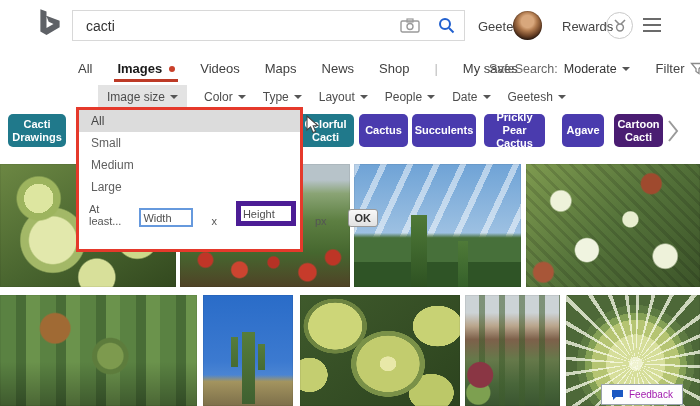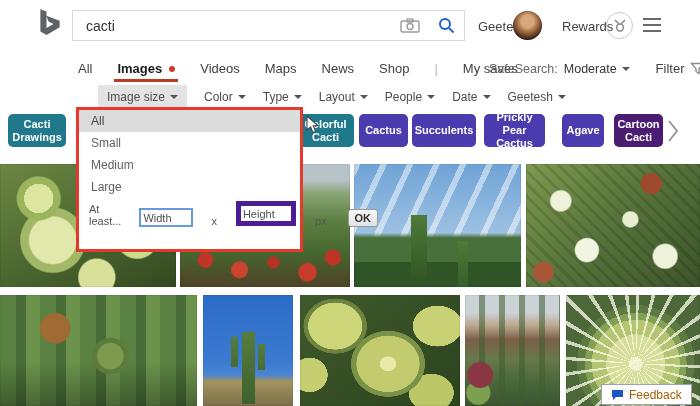--- a/index.html
+++ b/index.html
@@ -130,21 +130,21 @@
     padding:0 2px;box-sizing:content-box;outline:none}
   .dd-atleast input::placeholder{color:#4f4f4f;opacity:1}
   .inp-width{border:2px solid #6699dd}
   .inp-height{border:5px solid #4c1d95;margin:1px}
   .ok-btn{font:bold 11px "Liberation Sans",sans-serif;color:#333;padding:2px 6px;margin-left:3px;
     border:1px solid #9a9a9a;border-radius:3px;background:linear-gradient(#f8f8f8,#e2e2e2);cursor:pointer}
   
   .cursor{position:absolute;left:306px;top:115px;z-index:20;pointer-events:none}
   .feedback-btn{position:absolute;left:601px;top:384px;height:21px;z-index:15;display:flex;align-items:center;
     column-gap:5px;padding:0 9px;background:#fdfdfe;border:1px solid #99a2ae;box-sizing:border-box;cursor:pointer}
-  .feedback-btn span{font-size:12px;color:#a16207}
+  .feedback-btn span{font-size:10px;color:#a21caf}
 </style>
 </head>
 <body>
 
 <div class="topbar">
   <svg class="bing-logo" viewBox="0 0 32 36">
     <polygon fill="#5e6166" points="5,0 12,2.5 12,21.5 20,16.8 14.5,14.2 11.8,7.5 27,13.2 27,20.5 12,29.5 5,25.5"></polygon>
   </svg>
   <div class="searchbox">
     <input type="text" value="cacti" style="">

